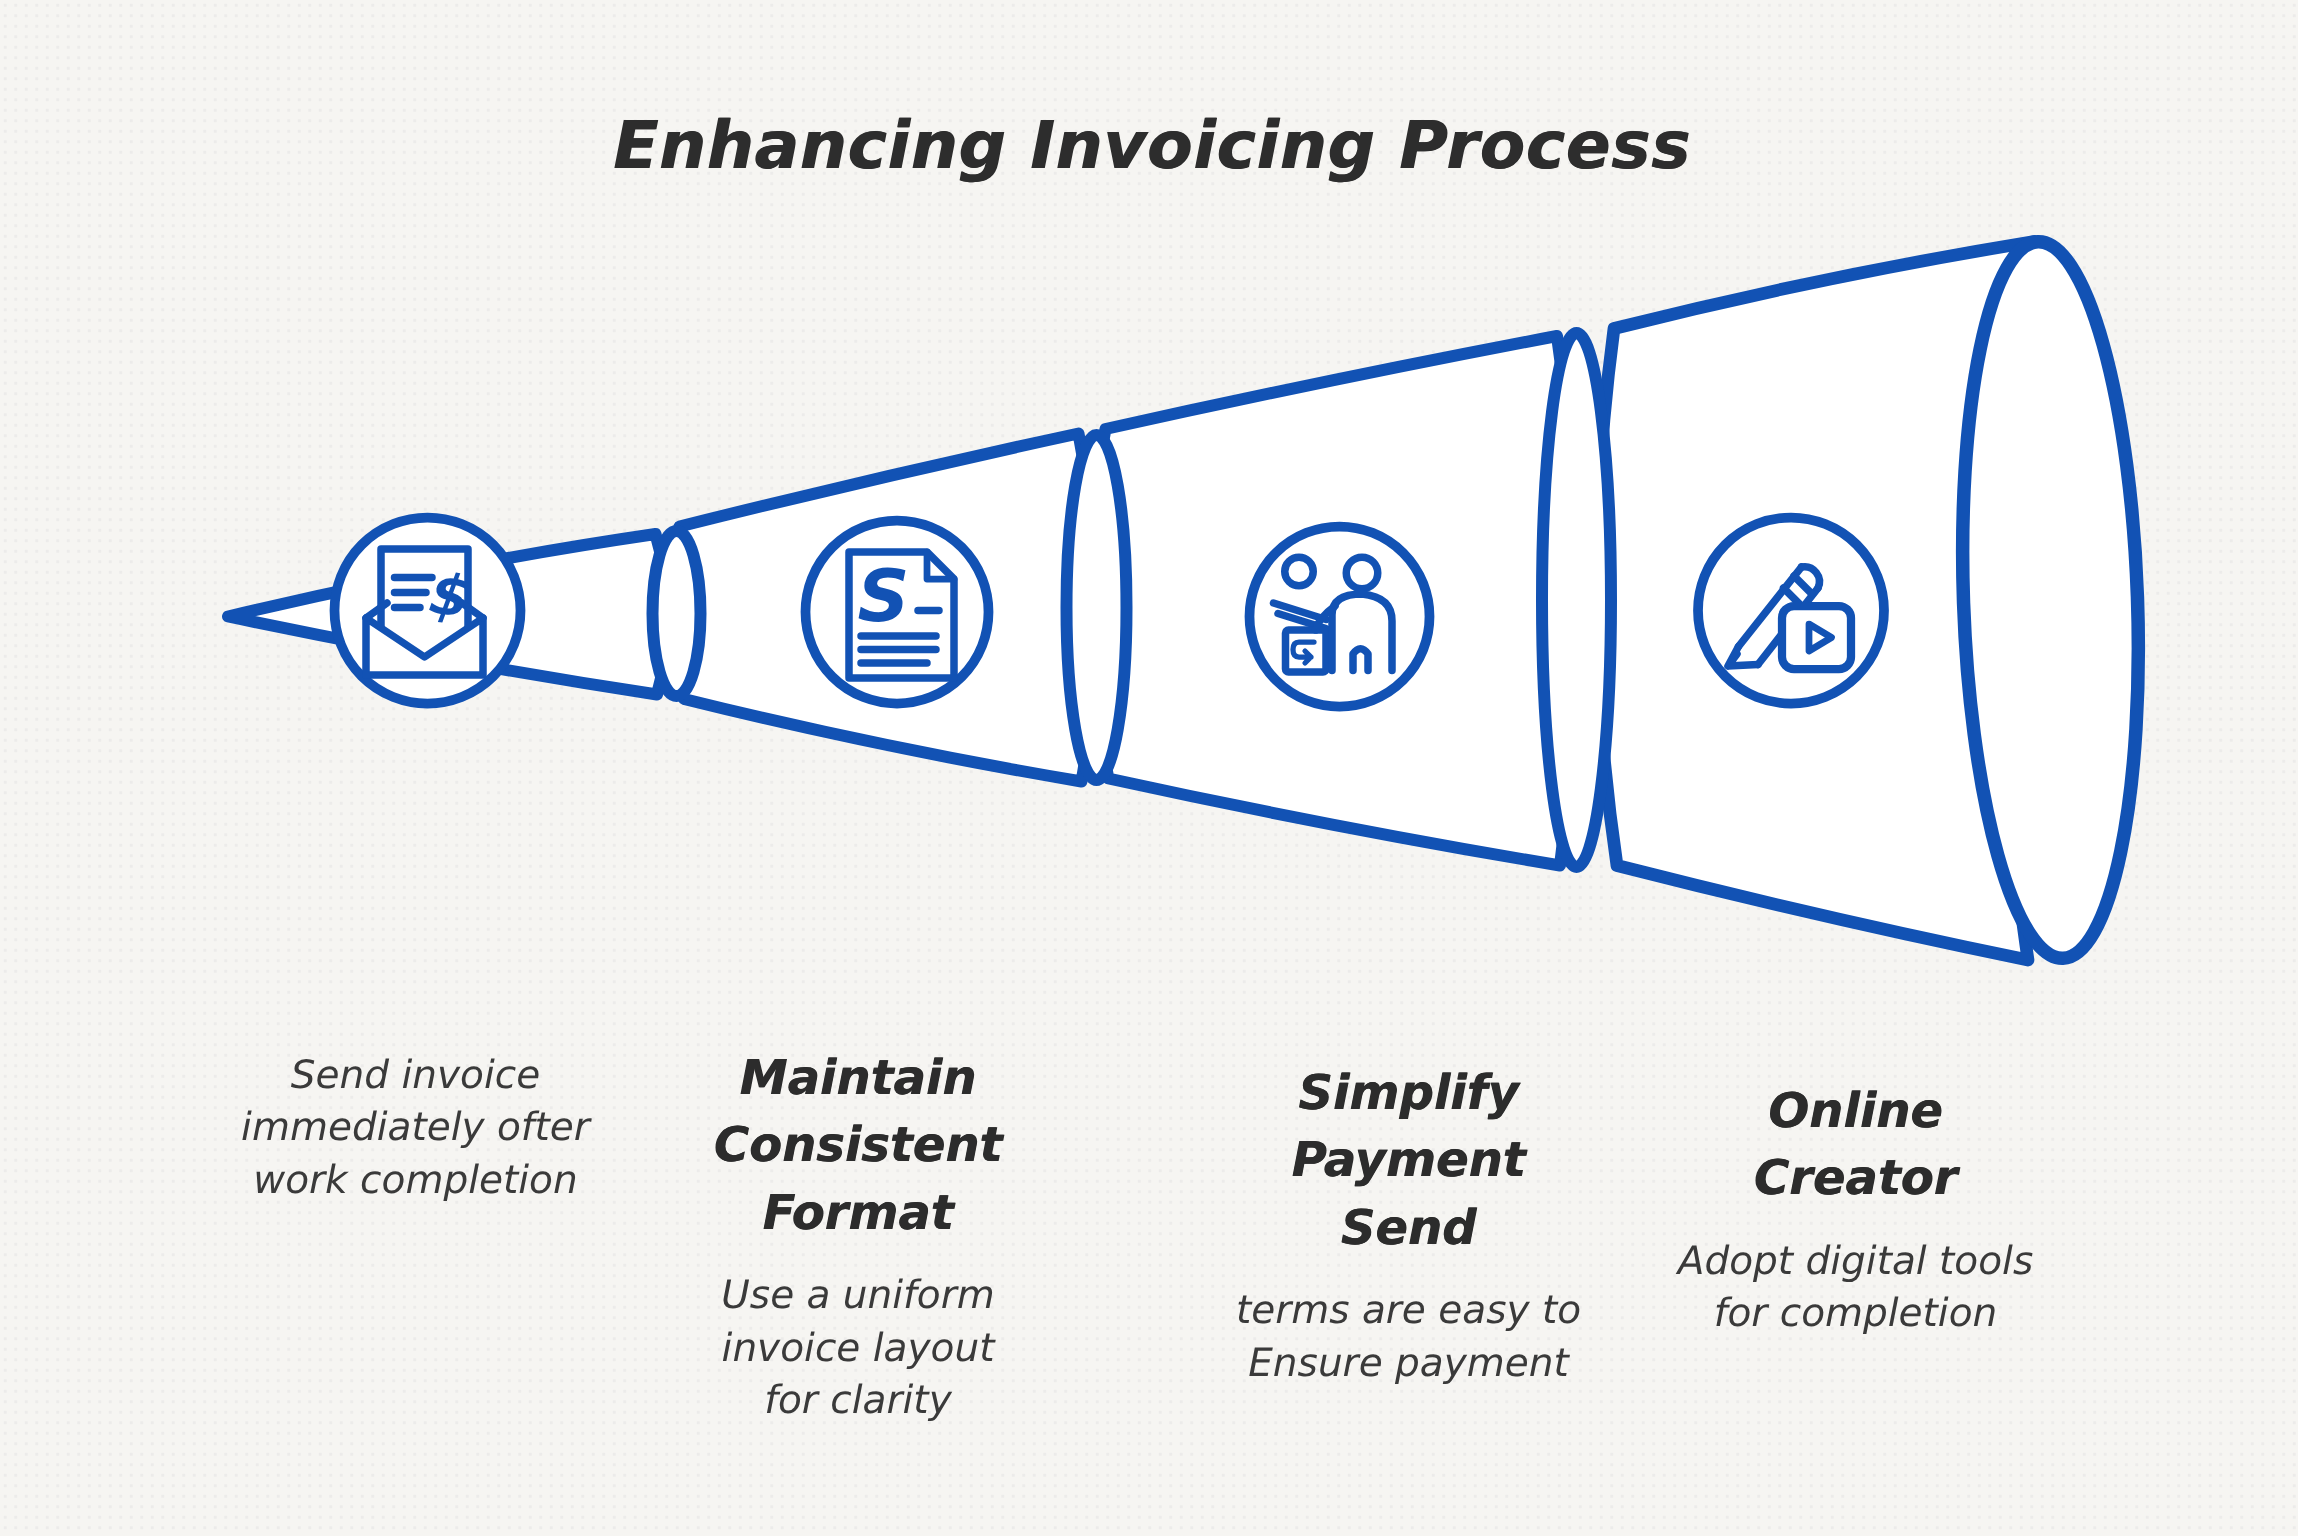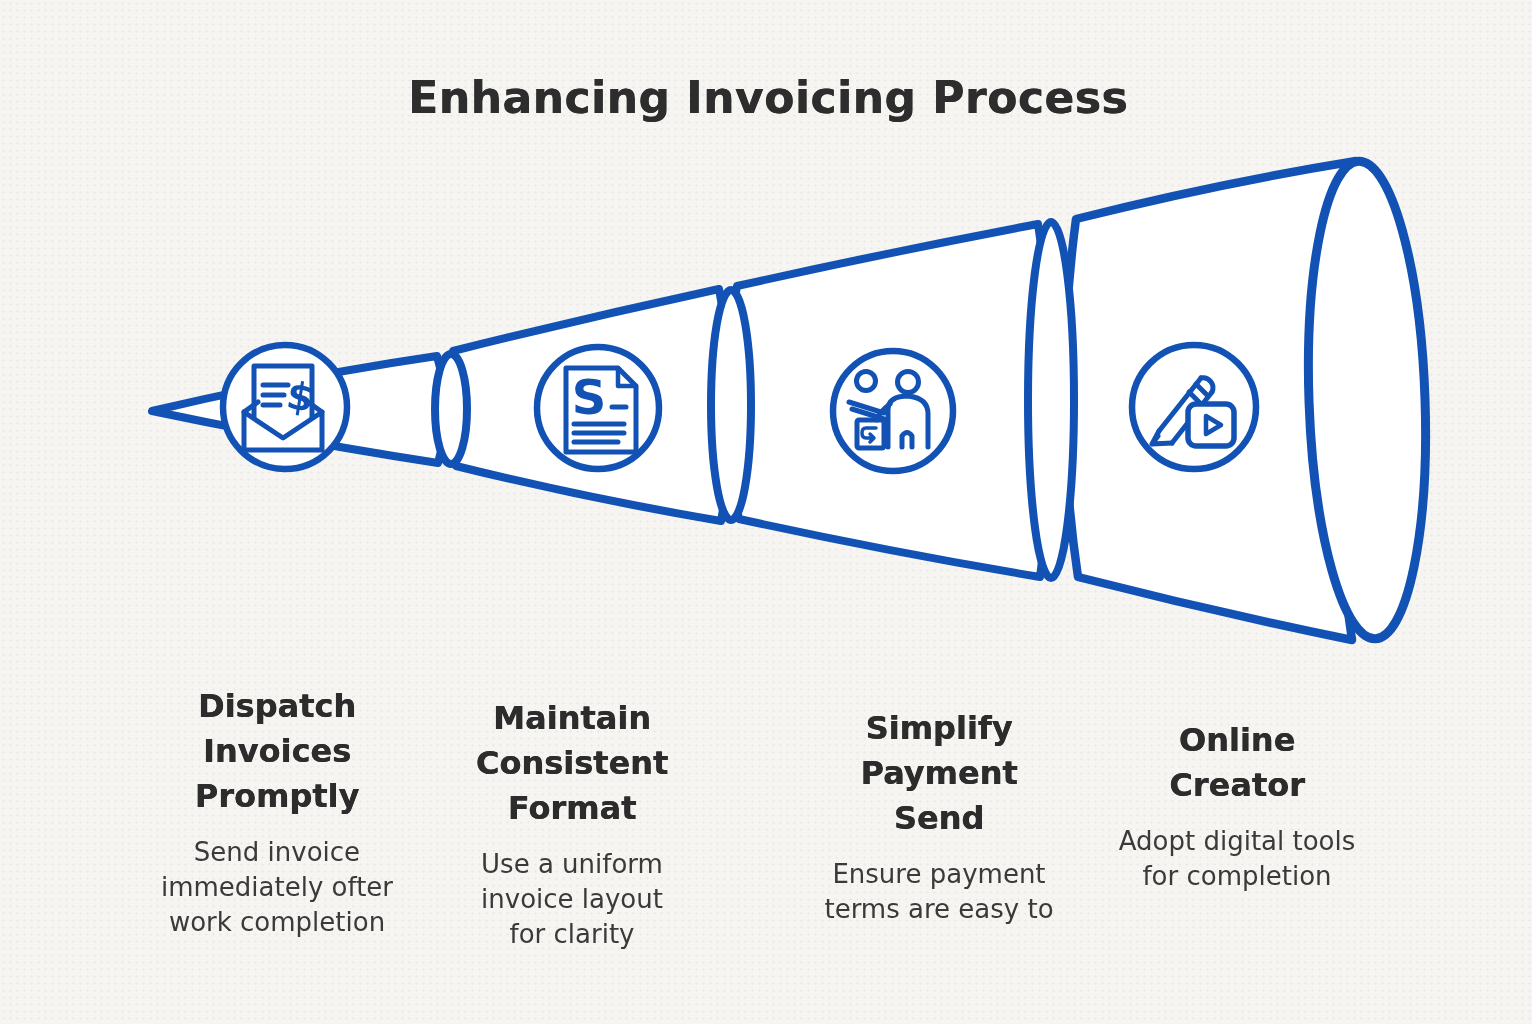--- a/index.html
+++ b/index.html
@@ -4,20 +4,21 @@
 <style>
   html,body{margin:0;padding:0;}
   .canvas{
     position:relative;
     width:1532px;height:1024px;
     overflow:hidden;
     background:
       radial-gradient(rgba(150,150,165,0.10) 1px, transparent 1.3px) 0 0/7px 7px,
       #f6f5f2;
     font-family:"DejaVu Sans","Liberation Sans",sans-serif;
+    font-style:italic;
   }
   .title{
     position:absolute;
     left:0;top:72px;width:1536px;
     text-align:center;
     font-size:44px;
     font-weight:800;
     letter-spacing:0.5px;
     color:#2d2d2d;
     text-shadow:0.6px 0 0 #2d2d2d;
@@ -99,25 +100,20 @@
         <path stroke-width="5" d="M1201,378 A10,10 0 0 1 1212,392"></path>
         <path stroke-width="5" d="M1196,384 L1208,396 M1189,392 L1201,404"></path>
         <path stroke-width="5" d="M1159,431 L1152,444 L1172,443 M1158,436 L1152,444"></path>
         <rect x="1188" y="404" width="46" height="42" rx="8" stroke-width="5.5" fill="#ffffff"></rect>
         <path stroke-width="4.5" d="M1206,416 L1221,425 L1206,434 Z"></path>
       </g>
     </g>
   </svg>
 
   <div class="stage-label" style="left:112px;top:684px;">
-    <div class="stage-heading">
-      <div>Dispatch</div>
-      <div>Invoices</div>
-      <div>Promptly</div>
-    </div>
     <div class="stage-desc">
       <div>Send invoice</div>
       <div>immediately ofter</div>
       <div>work completion</div>
     </div>
   </div>
 
   <div class="stage-label" style="left:407px;top:696px;">
     <div class="stage-heading">
       <div>Maintain</div>
@@ -131,22 +127,22 @@
     </div>
   </div>
 
   <div class="stage-label" style="left:774px;top:706px;">
     <div class="stage-heading">
       <div>Simplify</div>
       <div>Payment</div>
       <div>Send</div>
     </div>
     <div class="stage-desc">
+      <div>terms are easy to</div>
       <div>Ensure payment</div>
-      <div>terms are easy to</div>
     </div>
   </div>
 
   <div class="stage-label" style="left:1072px;top:718px;">
     <div class="stage-heading">
       <div>Online</div>
       <div>Creator</div>
     </div>
     <div class="stage-desc">
       <div>Adopt digital tools</div>

